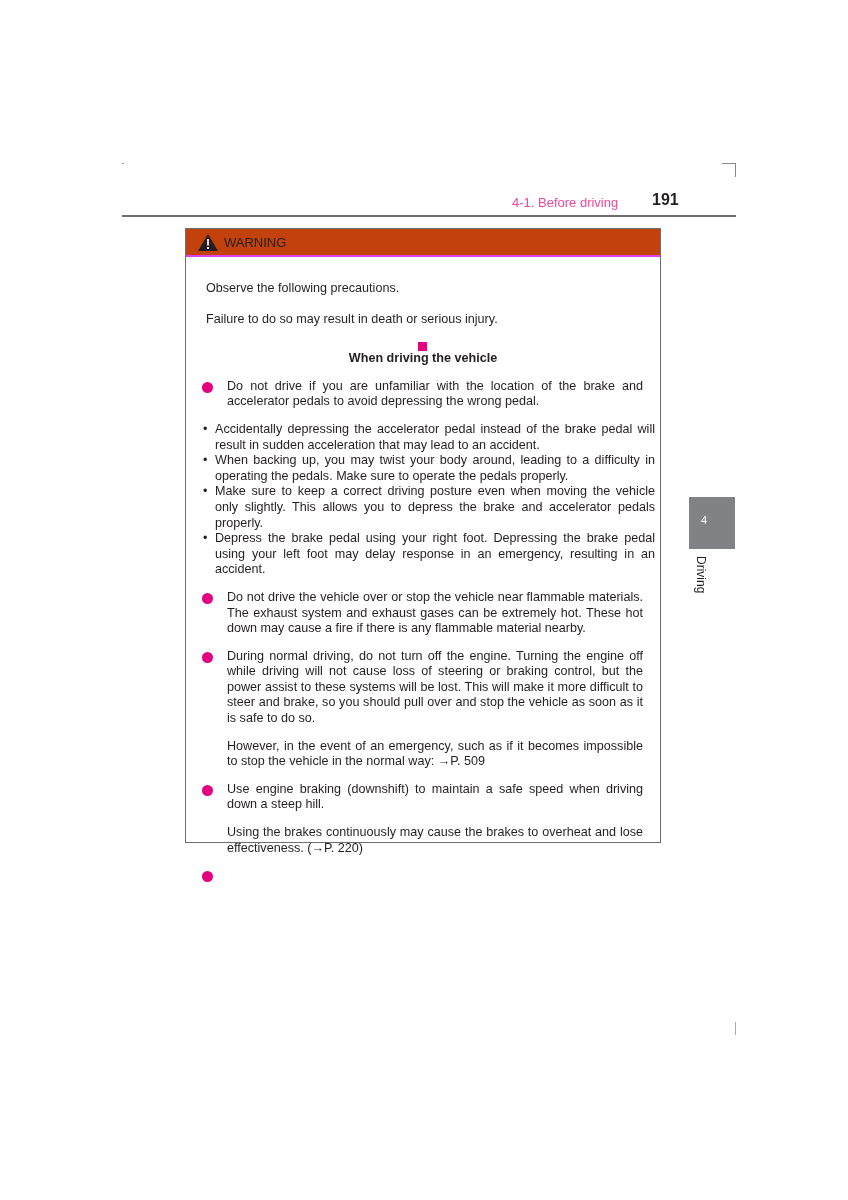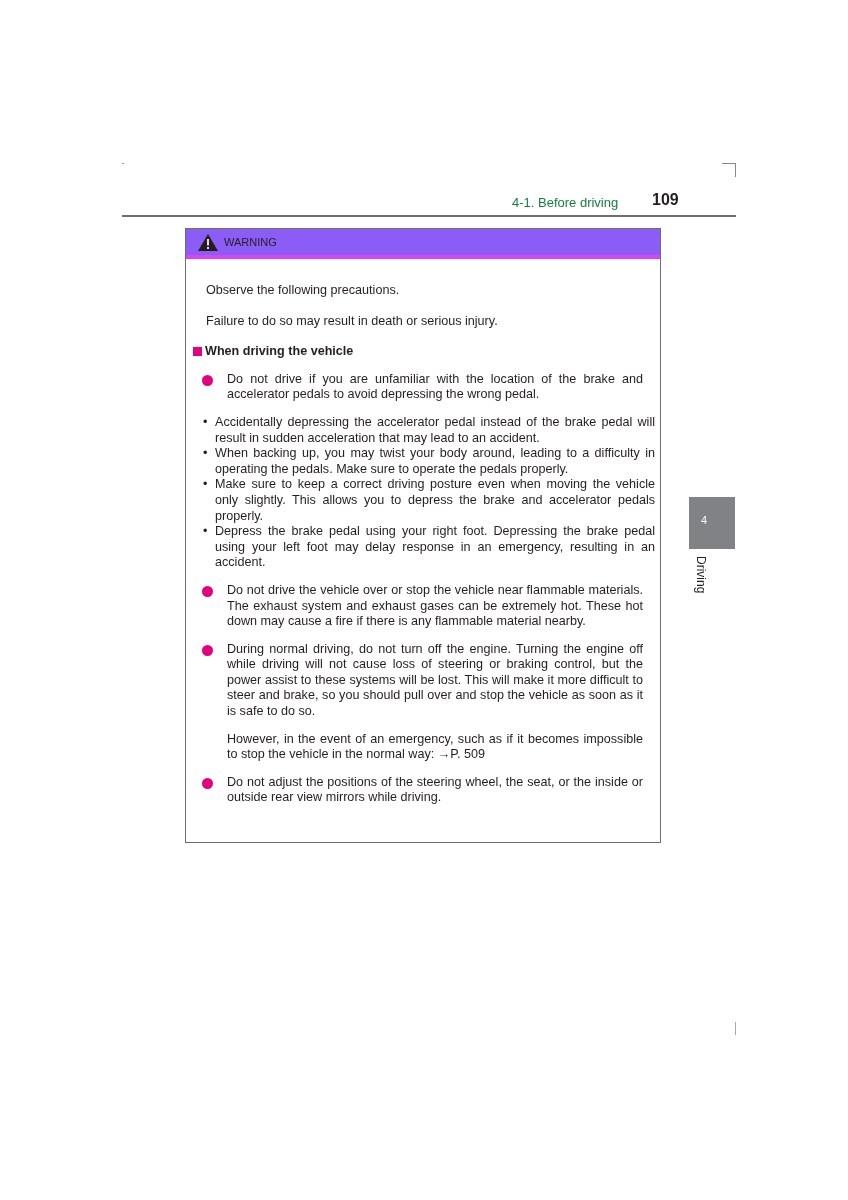--- a/index.html
+++ b/index.html
@@ -2,50 +2,50 @@
 <html><head>
 <meta charset="utf-8">
 <style>
   html, body { margin:0; padding:0; background:#ffffff; }
   body { width:848px; height:1200px; position:relative; overflow:hidden;
          font-family:"Liberation Sans", sans-serif; color:#231f20; }
   .crop-tl { position:absolute; left:122px; top:163px; width:2px; height:1px; background:#999; }
   .crop-tr-h { position:absolute; left:722px; top:163px; width:13px; height:1px; background:#888; }
   .crop-tr-v { position:absolute; left:735px; top:163px; width:1px; height:14px; background:#888; }
   .crop-br { position:absolute; left:735px; top:1022px; width:1px; height:13px; background:#aaa; }
-  .header-section { position:absolute; left:512px; top:195px; font-size:13px; color:#15803d; }
+  .header-section { position:absolute; left:512px; top:195px; font-size:13px; color:#ec4899; }
   .header-page { position:absolute; left:652px; top:191px; font-size:16px; font-weight:bold; color:#231f20; }
   .header-rule { position:absolute; left:122px; top:215px; width:614px; height:2px; background:#6d6e71; }
   .chapter-tab { position:absolute; left:689px; top:497px; width:46px; height:52px; background:#808285; }
   .chapter-num { position:absolute; left:12px; top:17px; color:#fff; font-size:11px; }
   .chapter-label { position:absolute; left:694px; top:556px; writing-mode:vertical-rl; font-size:12px; color:#231f20; }
   .warning-box { position:absolute; left:185px; top:228px; width:476px; height:615px; border:1px solid #6d6e71; box-sizing:border-box; }
-  .warning-head { height:26px; background:#8b5cf6; border-bottom:4px solid #d946ef; display:flex; align-items:center; padding-left:12px; font-size:11px; }
+  .warning-head { height:26px; background:#c2410c; border-bottom:2px solid #d946ef; display:flex; align-items:center; padding-left:12px; font-size:13px; }
   .warn-icon { width:20px; height:17px; margin-right:6px; }
   .warn-body { padding:9px 5px 0 5px; font-size:12.6px; line-height:15.6px; }
   .intro p { margin:15px; }
-  .subhead { font-weight:bold; margin-top:4px; display:flex; align-items:center; }
+  .subhead { font-weight:bold; margin-top:4px; display:flex; align-items:center;flex-direction:column; }
   .sq { display:inline-block; width:9px; height:9px; background:#e4007f; margin-right:3px; margin-left:2px; }
   .item { position:relative; padding-left:24px; margin-top:4px; text-align:justify; padding-right:0px; }
   .dot { position:absolute; left:11px; top:3px; width:11px; height:11px; border-radius:50%; background:#e4007f; }
   .item p { margin:12px; }
   .sub-list { margin-top:5px; }
   .sub-item { position:relative; padding-left:12px; margin-left:12px; text-align:justify; }
   .bullet { position:absolute; left:0; top:0; }
 </style>
 </head>
 <body>
 
 <div class="crop-tl"></div>
 <div class="crop-tr-h"></div>
 <div class="crop-tr-v"></div>
 <div class="crop-br"></div>
 
 <div class="header-section">4-1. Before driving</div>
-<div class="header-page">109</div>
+<div class="header-page">191</div>
 <div class="header-rule"></div>
 
 <div class="chapter-tab">
   <span class="chapter-num">4</span>
 </div>
 <div class="chapter-label">Driving</div>
 
 <div class="warning-box">
   <div class="warning-head">
     <svg class="warn-icon" viewBox="0 0 20 17">
@@ -80,20 +80,24 @@
       <span class="dot"></span>
       <p>Do not drive the vehicle over or stop the vehicle near flammable materials. The exhaust system and exhaust gases can be extremely hot. These hot down may cause a fire if there is any flammable material nearby.</p>
     </div>
 
     <div class="item">
       <span class="dot"></span>
       <p>During normal driving, do not turn off the engine. Turning the engine off while driving will not cause loss of steering or braking control, but the power assist to these systems will be lost. This will make it more difficult to steer and brake, so you should pull over and stop the vehicle as soon as it is safe to do so.</p>
       <p>However, in the event of an emergency, such as if it becomes impossible to stop the vehicle in the normal way: →P. 509</p>
     </div>
 
+    <div class="item">
+      <span class="dot"></span>
+      <p>Use engine braking (downshift) to maintain a safe speed when driving down a steep hill.</p>
+      <p>Using the brakes continuously may cause the brakes to overheat and lose effectiveness. (→P. 220)</p>
+    </div>
 
     <div class="item">
       <span class="dot"></span>
-      <p>Do not adjust the positions of the steering wheel, the seat, or the inside or outside rear view mirrors while driving.</p>
     </div>
 
   </div>
 </div>
 
 </body></html>

